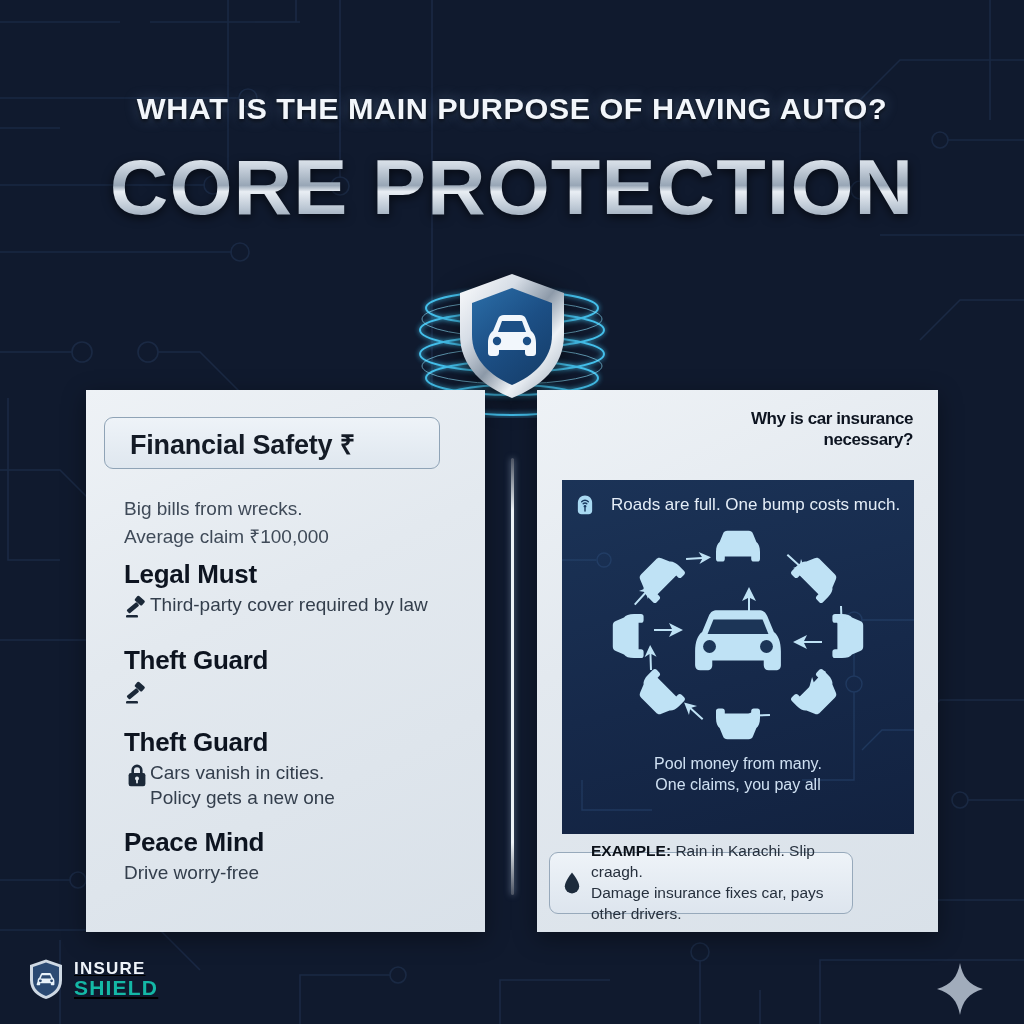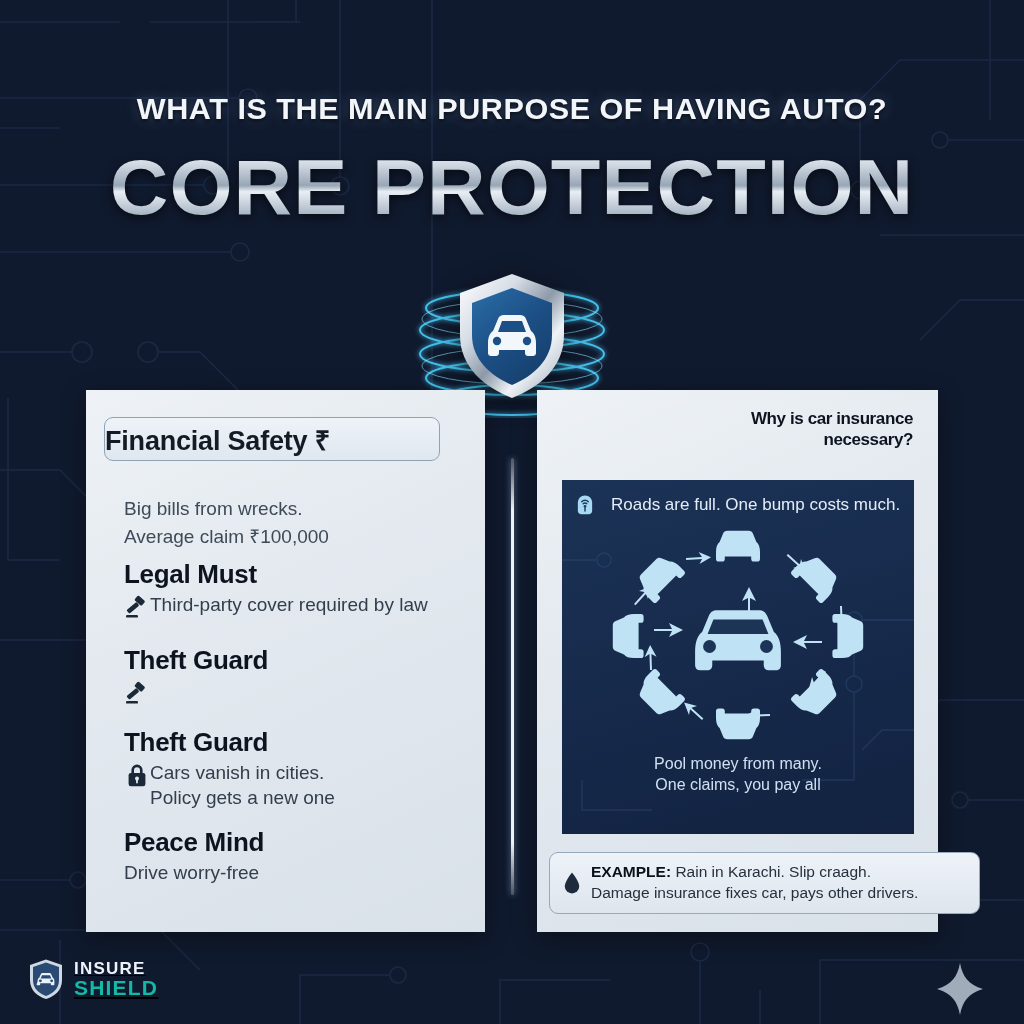--- a/index.html
+++ b/index.html
@@ -60,24 +60,24 @@
   .panel {
     position:absolute;
     background:linear-gradient(155deg,#eef2f6 0%,#e3e9ef 40%,#d9e1e9 100%);
     box-shadow:0 6px 22px rgba(0,0,0,.38);
   }
   #panel-left  { left:86px;  top:390px; width:399px; height:542px; }
   #panel-right { left:537px; top:390px; width:401px; height:542px; }
 
   
   .pill {
-    position:absolute; left:18px; top:27px; width:336px; height:44px;
+    position:absolute; left:18px; top:27px; width:336px; height:52px;
     border:1.5px solid #8fa3b6; border-radius:9px;
     background:linear-gradient(180deg,#eef3f8,#dfe7ef);
-    display:flex; align-items:center; 
+    display:flex; align-items:center; padding-left:25px;
   }
   .pill-text { font-size:27px; font-weight:bold; color:#141b26; letter-spacing:-.2px; }
 
   .lead { position:absolute; left:38px; top:105px; font-size:19px; color:#3f4a58; line-height:1.48; }
 
   .item { position:absolute; left:38px; width:355px; }
   .item h3 { font-size:26px; font-weight:bold; color:#0d1420; letter-spacing:-.3px; line-height:1.1; }
   .item-row { display:flex; align-items:flex-start; margin-top:3px; }
   .item-row .ic { flex:0 0 auto; width:26px; height:26px; margin-top:2px; }
   .item-row p { font-size:19px; color:#333e4c; line-height:1.35; }
@@ -101,21 +101,21 @@
   .darkcard-circuit { position:absolute; inset:0; opacity:.55; }
   .dc-head { position:absolute; left:12px; top:14px; right:8px; display:flex; align-items:center; gap:15px; }
   .dc-head .ic { width:22px; height:22px; flex:0 0 auto; }
   .dc-head span { font-size:17px; color:#e4edf7; }
   .ringdiag { position:absolute; left:50%; top:44px; transform:translateX(-50%); width:272px; height:222px; }
   .dc-foot { position:absolute; left:0; right:0; top:272px; text-align:center; }
   .dc-foot h4 { font-size:20px; font-weight:bold; color:#ffffff; letter-spacing:-.2px; }
   .dc-foot p { font-size:16px; color:#cfe0f2; line-height:1.32; margin-top:1px; }
 
   .examplebox {
-    position:absolute; left:12px; top:462px; width:431px; height:62px;
+    position:absolute; left:12px; top:462px; width:304px; height:62px;
     border:1.3px solid #97a9bb; border-radius:9px;
     background:linear-gradient(180deg,#eef3f8,#dde5ee);
     display:flex; align-items:center; gap:9px; padding:0 12px;
   }
   .examplebox .ic { width:20px; height:24px; flex:0 0 auto; }
   .ex-text { font-size:15.5px; color:#26303d; line-height:1.34; }
   .ex-text b { color:#0b1119; font-weight:bold; }
 
   
   .logo { position:absolute; left:28px; top:958px; display:flex; align-items:center; gap:10px; }

